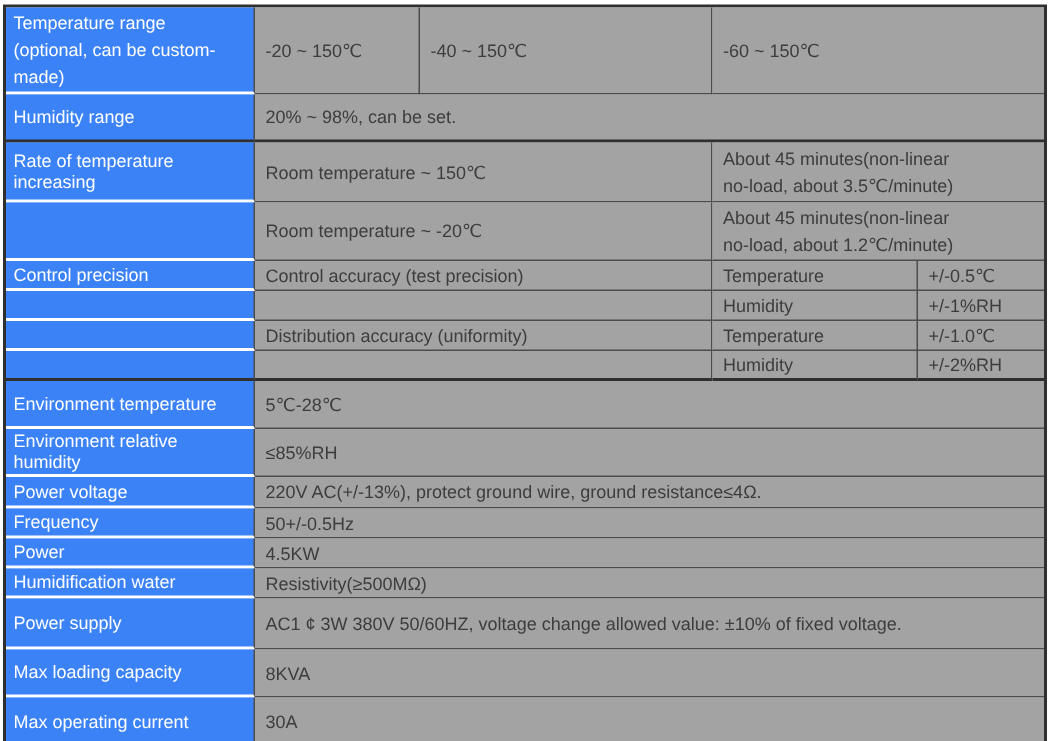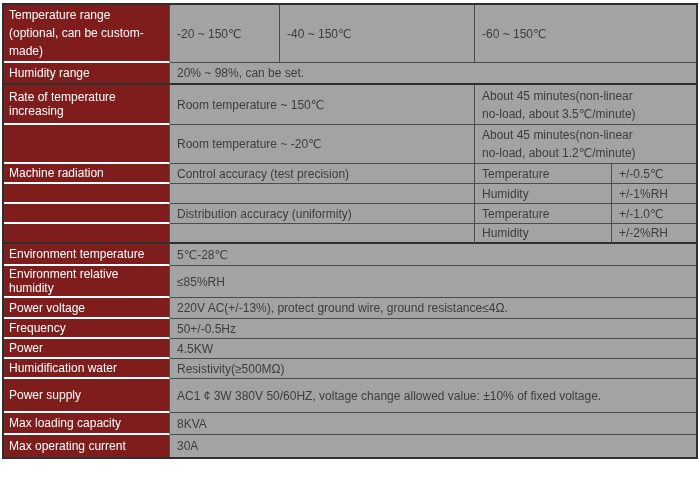--- a/index.html
+++ b/index.html
@@ -5,30 +5,30 @@
   html,body{margin:0;padding:0;background:#ffffff;}
   body{font-family:"Liberation Sans","DejaVu Sans",sans-serif;font-size:12px;color:#3d3d3d;}
   *{box-sizing:border-box;}
   .spec-wrap{padding:3px 2px 0 2px;width:698px;}
   table.spec{border-collapse:separate;border-spacing:0;table-layout:fixed;width:694px;
              border:2px solid #2f2f2f;}
   td{height:20px;vertical-align:middle;overflow:hidden;
      border-right:1px solid #4c4c4c;border-bottom:1px solid #4c4c4c;}
   td:last-child{border-right:none;}
   
-  td.lbl{background:#7f1d1d;color:#ffffff;padding:1px 5px;
+  td.lbl{background:#3b82f6;color:#ffffff;padding:1px 5px;
          border-right:1px solid #4c4c4c;border-bottom:2px solid #ffffff;}
   
   td.c{background:#a3a3a3;padding:1px 7px;}
   
   tr.sec-end td{border-bottom:2px solid #2f2f2f;}
   tr:last-child td{border-bottom:none;}
   
   tr.h40 td{height:40px;} tr.h38 td{height:38px;} tr.h30 td{height:34px;}
-  tr.h22 td{height:22px;} tr.h21 td{height:21px;} tr.h20 td{height:20px;}
+  tr.h22 td{height:32px;} tr.h21 td{height:21px;} tr.h20 td{height:20px;}
   .ln{line-height:18px;}
   .jt{text-align:justify;line-height:19px;}
   td.lbl.jt{line-height:18px;}
 </style>
 </head>
 <body>
 
 <div class="spec-wrap">
 <table class="spec">
   <colgroup>
@@ -67,21 +67,21 @@
   <tr class="h38">
     <td class="lbl"></td>
     <td class="c" colspan="2">Room temperature ~ -20℃</td>
     <td class="c" colspan="2">
       <div class="ln">About 45 minutes(non-linear</div>
       <div class="ln">no-load, about 1.2℃/minute)</div>
     </td>
   </tr>
 
   <tr class="h20">
-    <td class="lbl">Machine radiation</td>
+    <td class="lbl">Control precision</td>
     <td class="c" colspan="2">Control accuracy (test precision)</td>
     <td class="c">Temperature</td>
     <td class="c">+/-0.5℃</td>
   </tr>
   <tr class="h20">
     <td class="lbl"></td>
     <td class="c" colspan="2"></td>
     <td class="c">Humidity</td>
     <td class="c">+/-1%RH</td>
   </tr>

